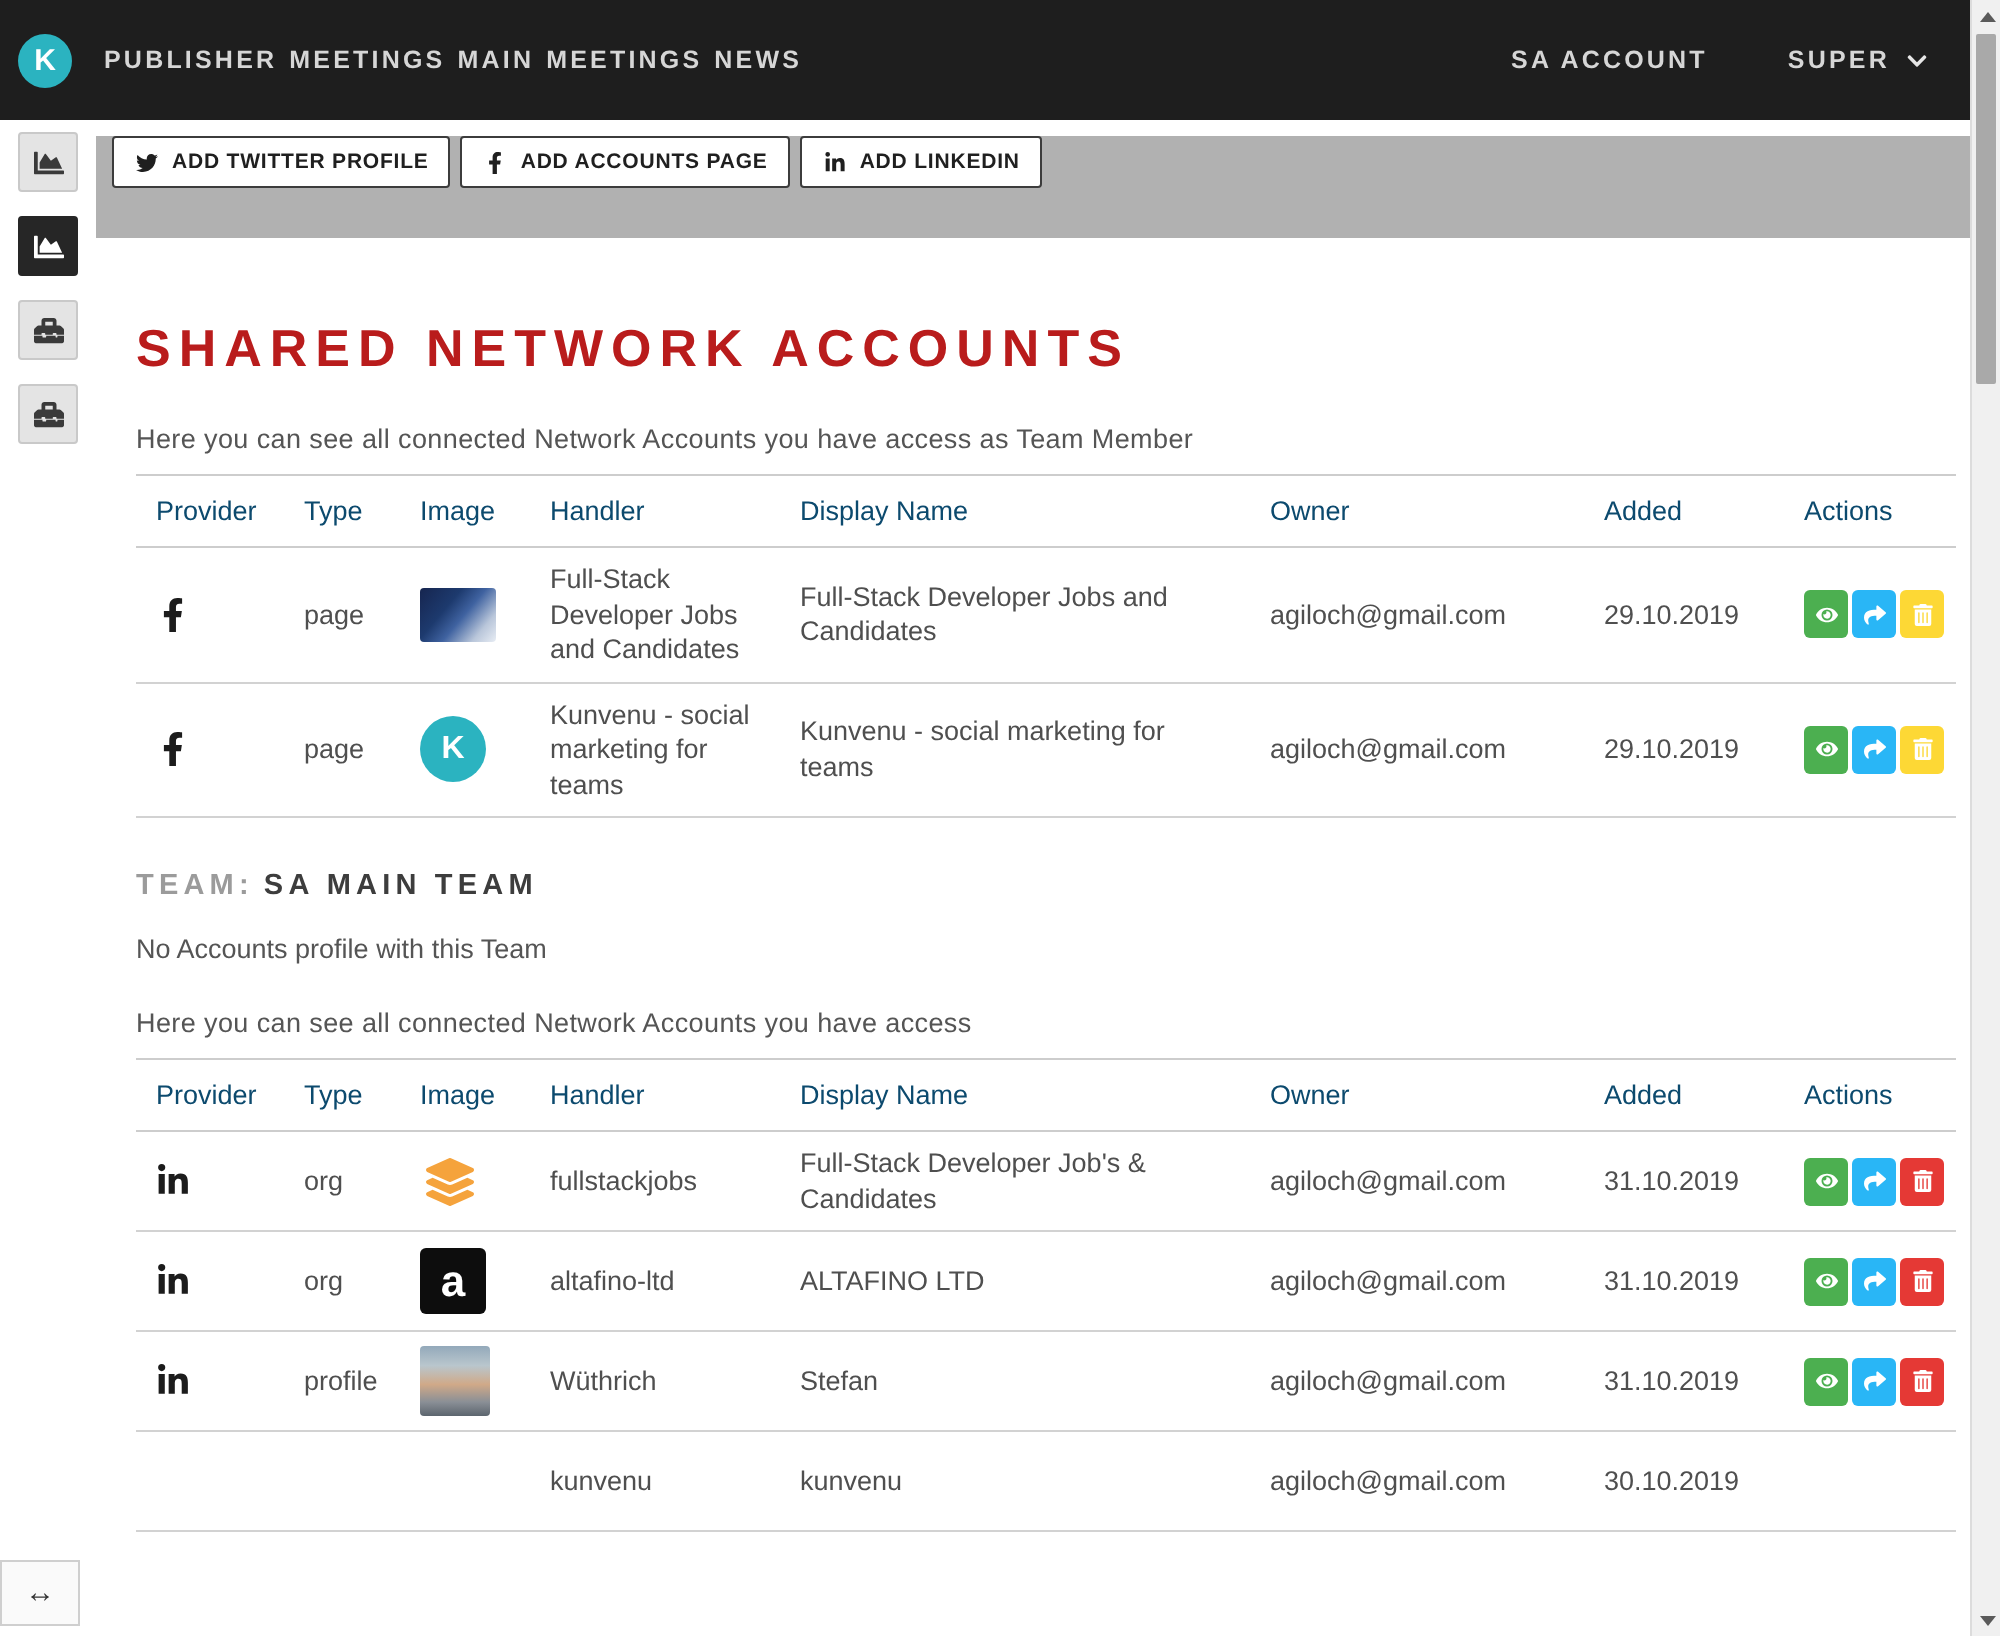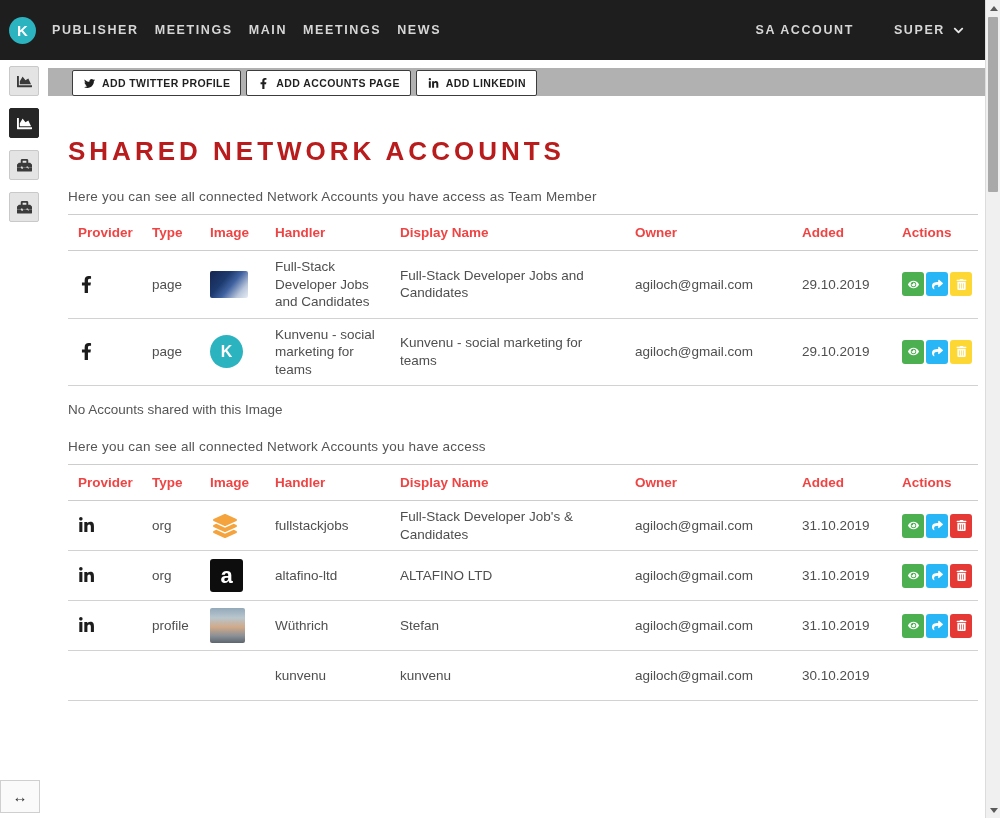--- a/index.html
+++ b/index.html
@@ -4,50 +4,50 @@
 <title>Network Accounts</title>
 <style>
   *{box-sizing:border-box;margin:0;padding:0}
   html,body{width:1000px;height:818px}
   body{font-family:"Liberation Sans",sans-serif;background:#fff;overflow:hidden;position:relative;color:#555}
   button{font-family:inherit}
 
   
   .navbar{height:60px;background:#1e1e1e;display:flex;align-items:center;padding:0 36px 0 9px}
   .logo{width:27px;height:27px;border-radius:50%;background:var(--accent-teal,#2bb3c0);color:#fff;font-weight:700;font-size:15px;display:flex;align-items:center;justify-content:center;margin-right:16px;flex:0 0 auto;cursor:pointer}
-  .nav-items{display:flex;gap:16px;flex:1}
+  .nav-items{display:flex;gap:6px;flex:1}
   .nav-item{font-size:12.5px;font-weight:700;letter-spacing:1.6px;color:#d6d6d6;cursor:pointer;padding:6px 0}
   .nav-right{display:flex;gap:40px}
   .nav-right .nav-item{display:flex;align-items:center;gap:8px}
   .chev{display:inline-flex}
   .chev svg{width:11px;height:11px;fill:#e6e6e6;display:block}
 
   .layout{display:flex}
   
   .rail{width:48px;flex:0 0 48px;padding-top:6px}
   .rail-btn{display:flex;align-items:center;justify-content:center;width:30px;height:30px;margin:0 auto 12px;background:#e4e4e4;border:1px solid #c9c9c9;border-radius:2px;color:#3a3a3a;cursor:pointer}
   .rail-btn.active{background:#262626;border-color:#262626;color:#fff}
   .rail-ic svg{width:15px;height:15px;fill:currentColor;display:block}
 
   .content{flex:1;padding:8px 7px 0 0}
   
-  .toolbar{height:28px;background:#b1b1b1;display:flex;align-items:flex-end;padding-left:24px;gap:5px}
+  .toolbar{height:51px;background:#b1b1b1;display:flex;align-items:flex-start;padding-left:8px;gap:5px}
   .tb-btn{display:flex;align-items:center;gap:6px;background:#fff;border:1px solid #3c3c3c;border-radius:2px;padding:6px 10px;font-size:10.5px;font-weight:700;letter-spacing:.4px;color:#1f1f1f;cursor:pointer}
   .tb-ic svg{height:11px;width:13px;fill:#1f1f1f;display:block}
 
   .page{padding-left:20px}
   .h1{font-size:26px;font-weight:700;letter-spacing:4px;color:#b91c1c;margin-top:40px}
   .desc{font-size:13.5px;color:#555;margin-top:22px;letter-spacing:.2px}
   .team-h{margin-top:26px;font-size:14.5px;font-weight:700;letter-spacing:2.6px}
   .team-h .t-label{color:#9b9b9b}
   .team-h .t-name{color:#3d3d3d;margin-left:5px}
   .empty-msg{font-size:13.5px;color:#555;margin-top:16px}
 
   table.accounts{width:910px;border-collapse:collapse;table-layout:fixed;margin-top:10px}
-  table.accounts th{font-size:13.5px;font-weight:700;color:#ef4444;text-align:left;padding:10px 4px 10px 10px;border-top:1px solid #cdcdcd;border-bottom:1px solid #cdcdcd}
+  table.accounts th{font-size:13.5px;font-weight:400;color:#0c4a6e;text-align:left;padding:10px 4px 10px 10px;border-top:1px solid #cdcdcd;border-bottom:1px solid #cdcdcd}
   table.accounts td{font-size:13.5px;color:#4f4f4f;padding:7px 4px 7px 10px;border-bottom:1px solid #d2d2d2;vertical-align:middle;height:50px;line-height:1.3}
   td.provider-cell{padding-left:22px}
   .provider-ic svg{height:17px;width:17px;fill:#1c1c1c;display:block}
 
   .acct-img{display:flex;align-items:center;justify-content:center}
   .img-thumb-laptop{width:38px;height:27px;border-radius:2px;background:linear-gradient(130deg,#16254f 0%,#1d3a6e 35%,#3f62a0 55%,#b9c6da 80%,#e8edf4 100%)}
   .img-logo-kunvenu{width:33px;height:33px;border-radius:50%;background:var(--accent-teal,#2bb3c0);color:#fff;font-size:16px;font-weight:700}
   .img-logo-fullstackjobs{width:30px;height:26px}
   .img-logo-fullstackjobs svg{width:24px;height:24px;fill:#f5a33c;display:block}
   .img-logo-altafino{width:33px;height:33px;border-radius:3px;background:#0d0d0d;color:#fff;font-size:22px;font-weight:700;line-height:1}
@@ -245,21 +245,24 @@
                     <span>
                       <svg viewBox="0 0 448 512">
                         <path d="M32 464a48 48 0 0 0 48 48h288a48 48 0 0 0 48-48V128H32zm272-256a16 16 0 0 1 32 0v224a16 16 0 0 1-32 0zm-96 0a16 16 0 0 1 32 0v224a16 16 0 0 1-32 0zm-96 0a16 16 0 0 1 32 0v224a16 16 0 0 1-32 0zM432 32H312l-9.4-18.7A24 24 0 0 0 281.1 0H166.8a23.72 23.72 0 0 0-21.4 13.3L136 32H16A16 16 0 0 0 0 48v32a16 16 0 0 0 16 16h416a16 16 0 0 0 16-16V48a16 16 0 0 0-16-16z"></path>
                       </svg>
                     </span>
                   </button></td>
               </tr>
             </tbody>
           </table>
 
-        <p class="empty-msg">No Accounts shared with this Image</p>
+        <h2 class="team-h">
+          <span class="t-label">TEAM:</span><span class="t-name">SA MAIN TEAM</span>
+        </h2>
+        <p class="empty-msg">No Accounts profile with this Team</p>
       </section>
 
       <section>
         <p class="desc">Here you can see all connected Network Accounts you have access</p>
         <table class="accounts">
             <colgroup>
               <col style="width: 74px;">
               <col style="width: 58px;">
               <col style="width: 65px;">
               <col style="width: 125px;">

